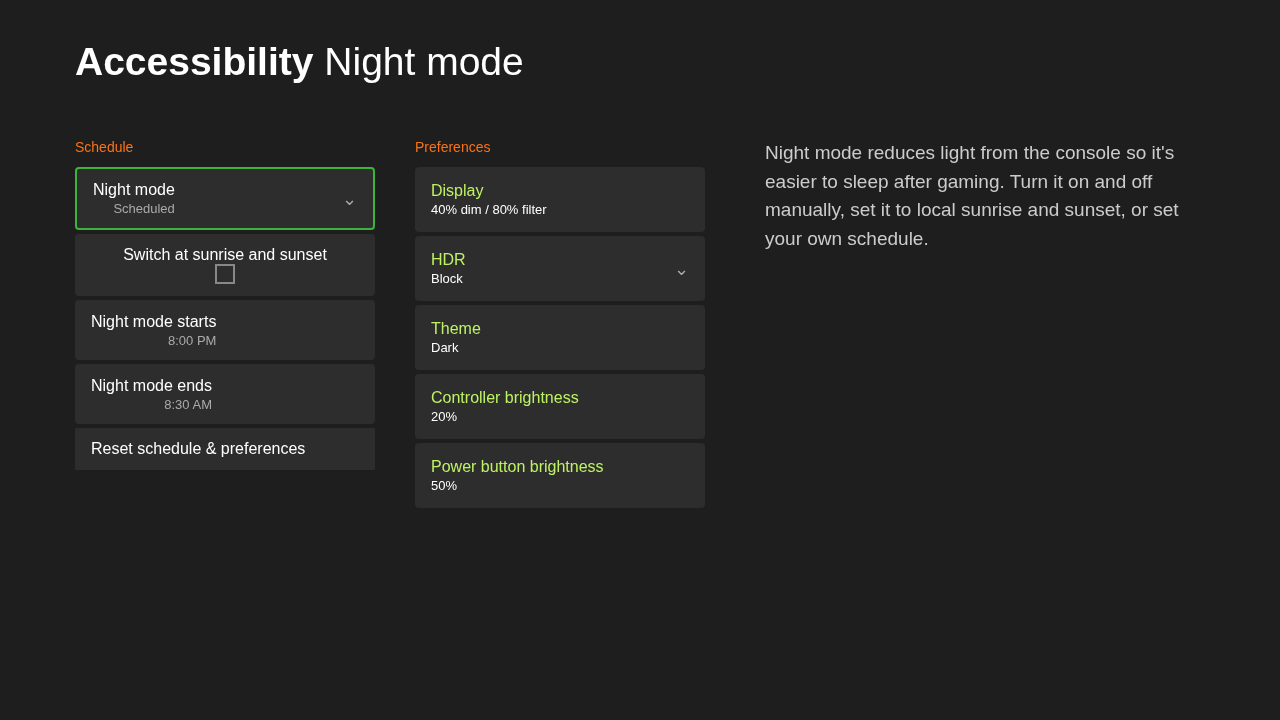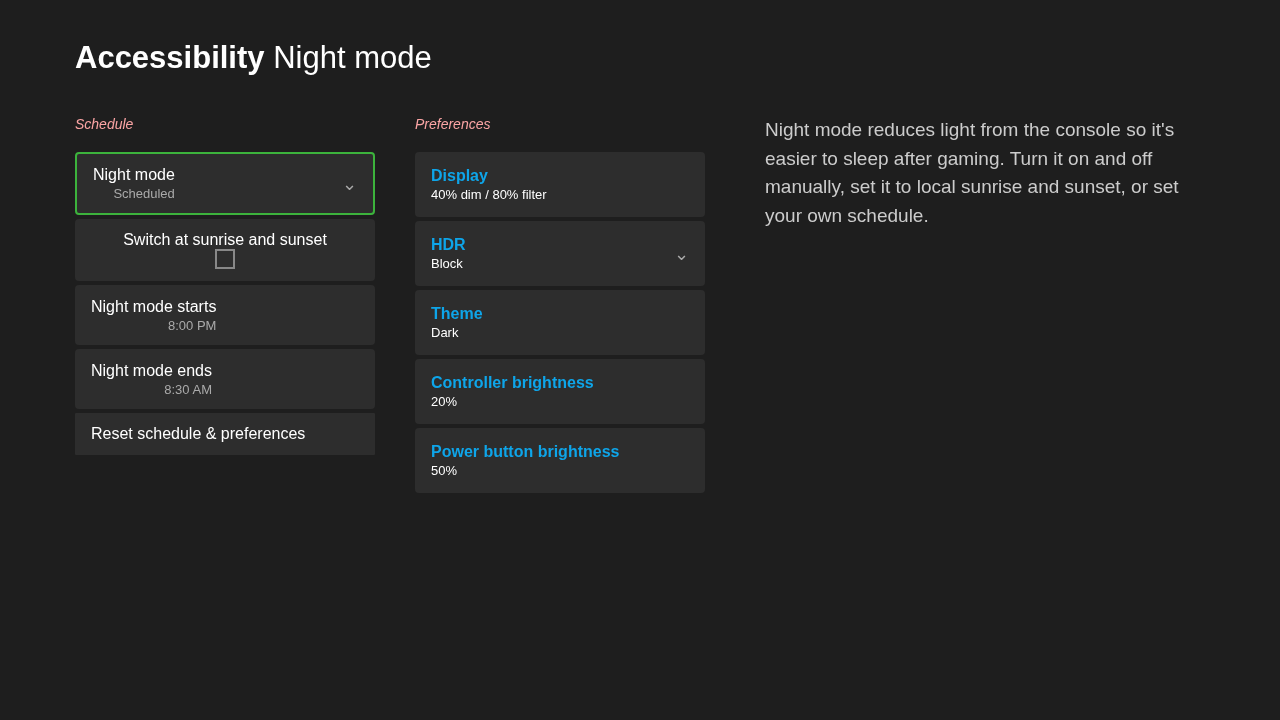--- a/index.html
+++ b/index.html
@@ -15,23 +15,23 @@
       width: 1280px;
       height: 720px;
       overflow: hidden;
     }
 
     .page {
       padding: 40px 75px;
     }
 
     .page-title {
-      font-size: 31px;
+      font-size: 39px;
       font-weight: 300;
-      margin-bottom: 40px;
+      margin-bottom: 55px;
       color: #ffffff;
     }
 
     .page-title strong {
       font-weight: 700;
     }
 
     .content-area {
       display: flex;
       gap: 40px;
@@ -47,24 +47,23 @@
       flex-shrink: 0;
     }
 
     .info-column {
       flex: 1;
       padding-left: 20px;
     }
 
     .section-label {
       font-size: 14px;
-      color: #fca5a5;
-      margin-bottom: 20px;
+      color: #f97316;
+      margin-bottom: 12px;
       font-weight: 400;
-      font-style: italic;
     }
 
     .menu-item {
       background-color: #2d2d2d;
       border-radius: 4px;
       padding: 12px 16px;
       margin-bottom: 4px;
       cursor: pointer;
       display: flex;
       align-items: center;
@@ -126,22 +125,22 @@
       cursor: pointer;
     }
 
     .pref-item-content {
       display: flex;
       flex-direction: column;
     }
 
     .pref-item-title {
       font-size: 16px;
-      font-weight: 700;
-      color: #0ea5e9;
+      font-weight: 400;
+      color: #bef264;
     }
 
     .pref-item-subtitle {
       font-size: 13px;
       color: #ffffff;
       margin-top: 2px;
     }
 
     .info-text {
       font-size: 19px;

